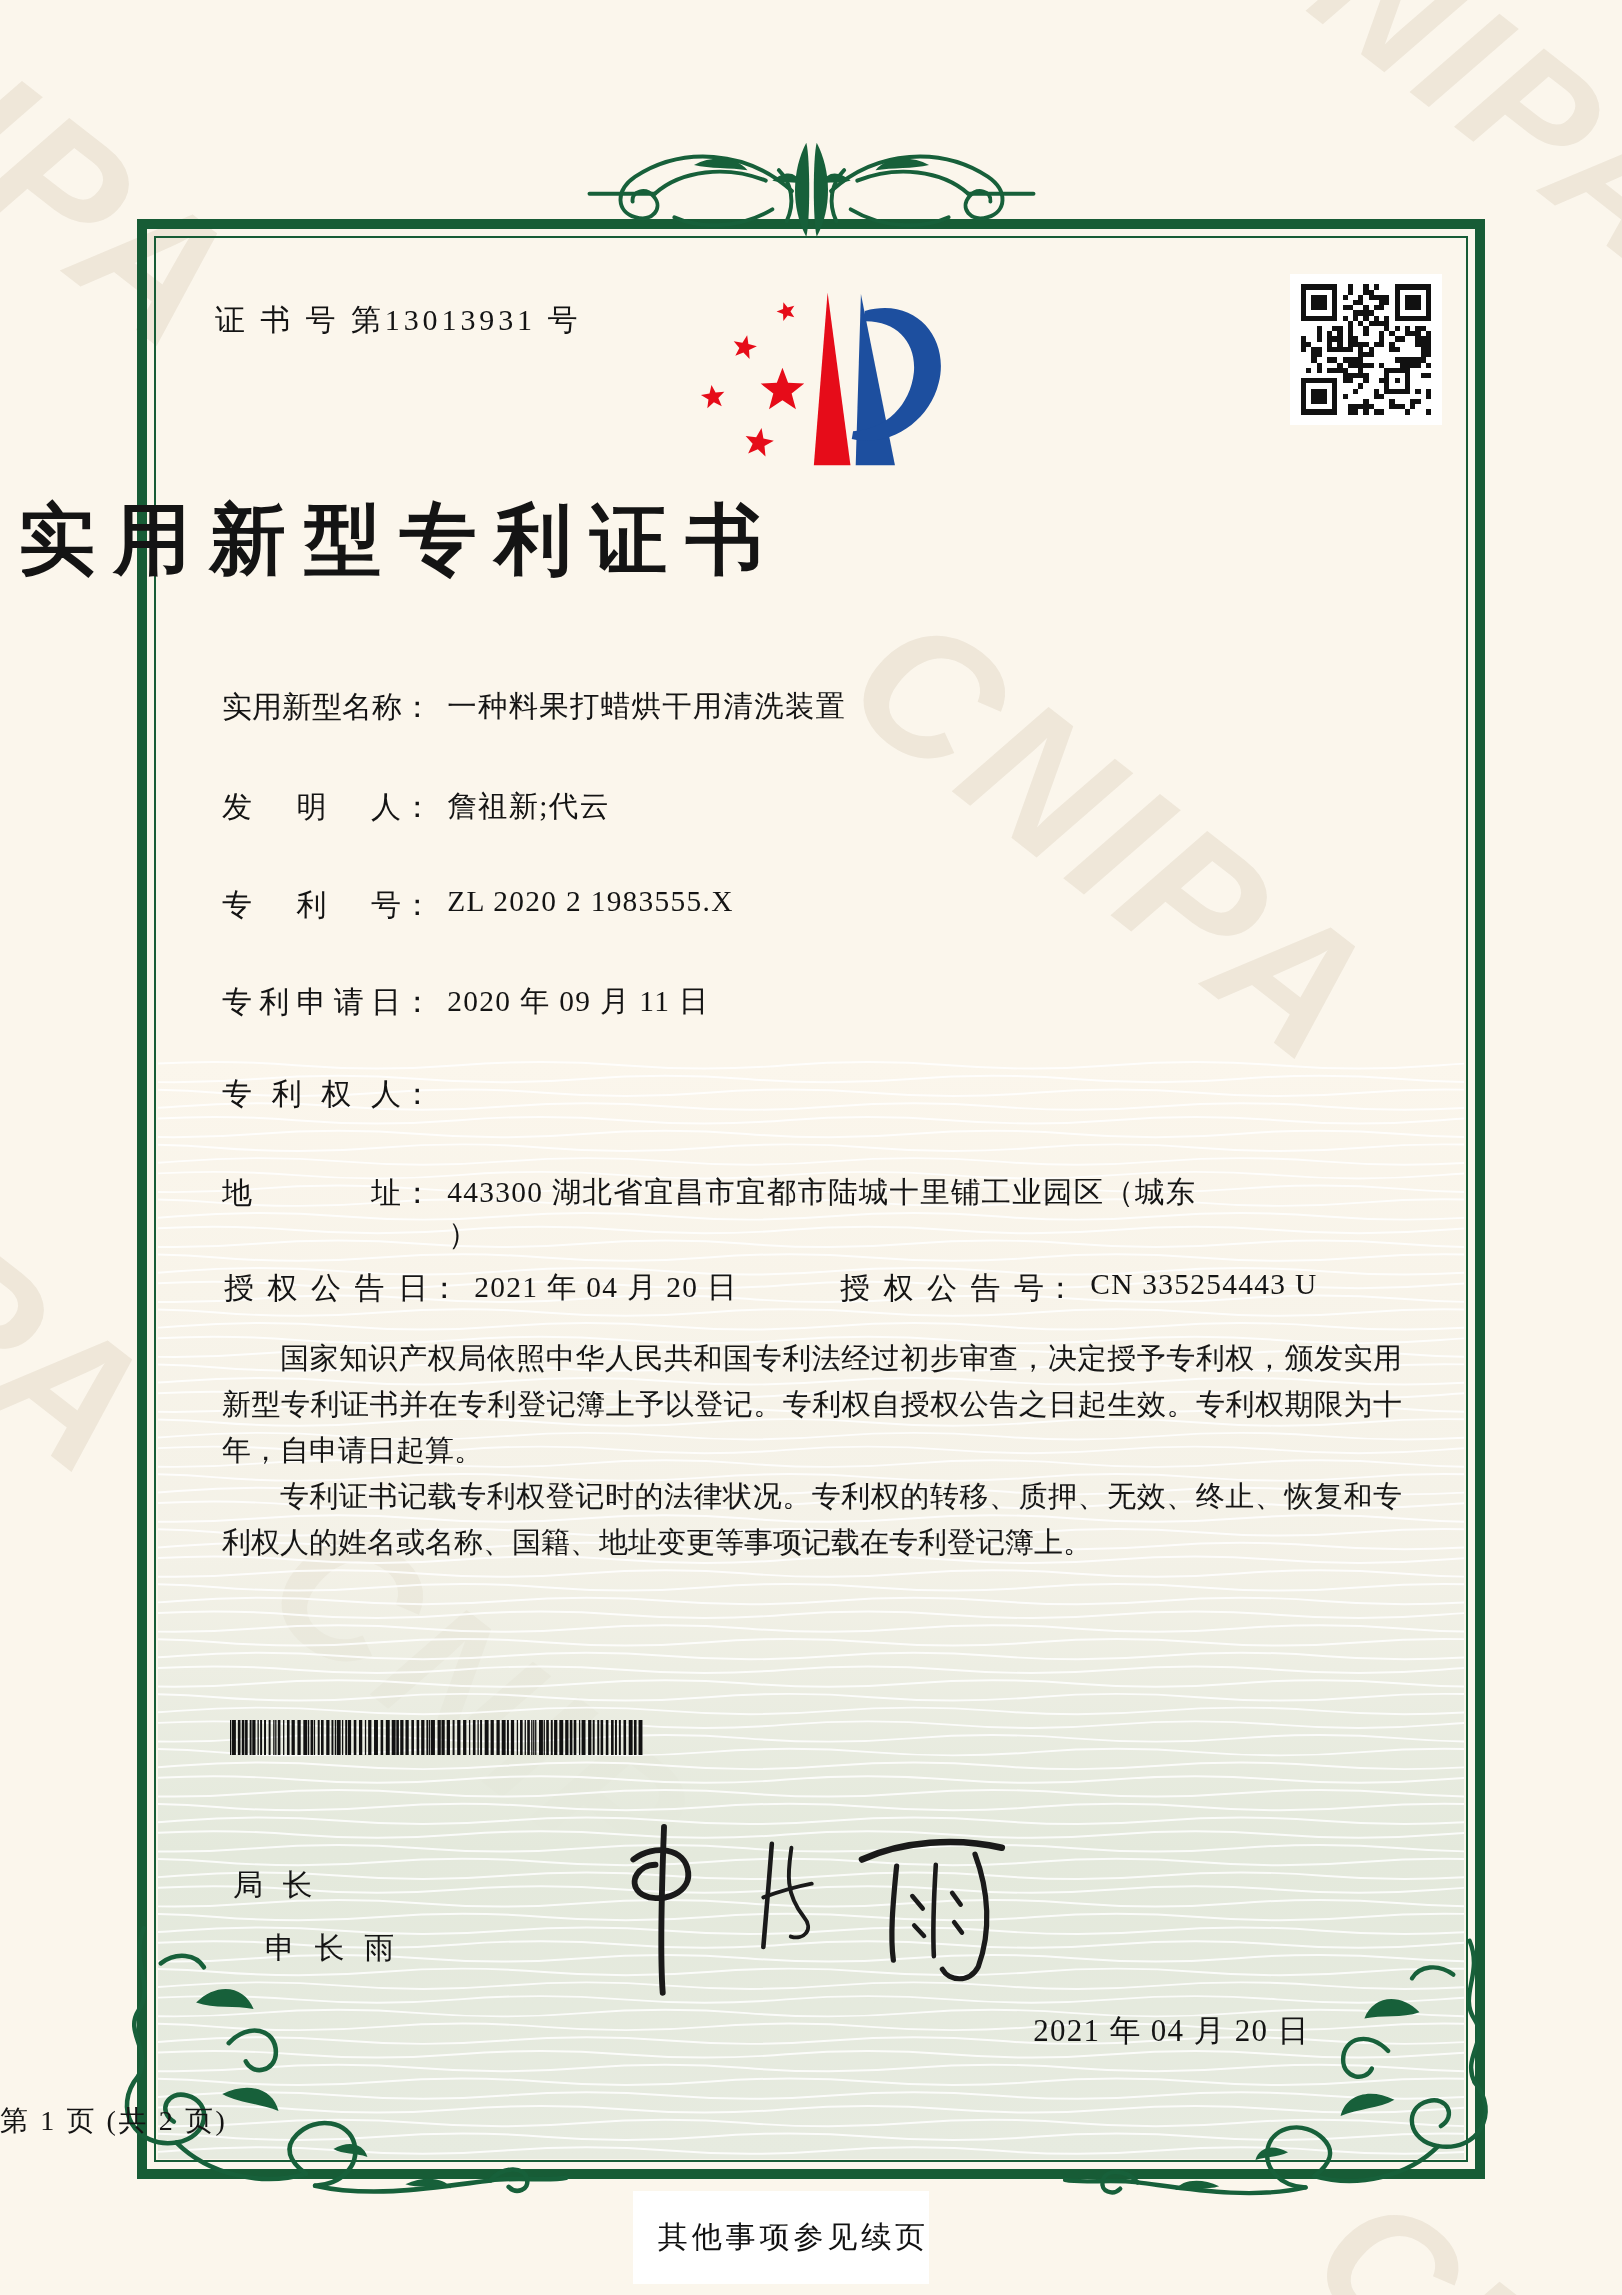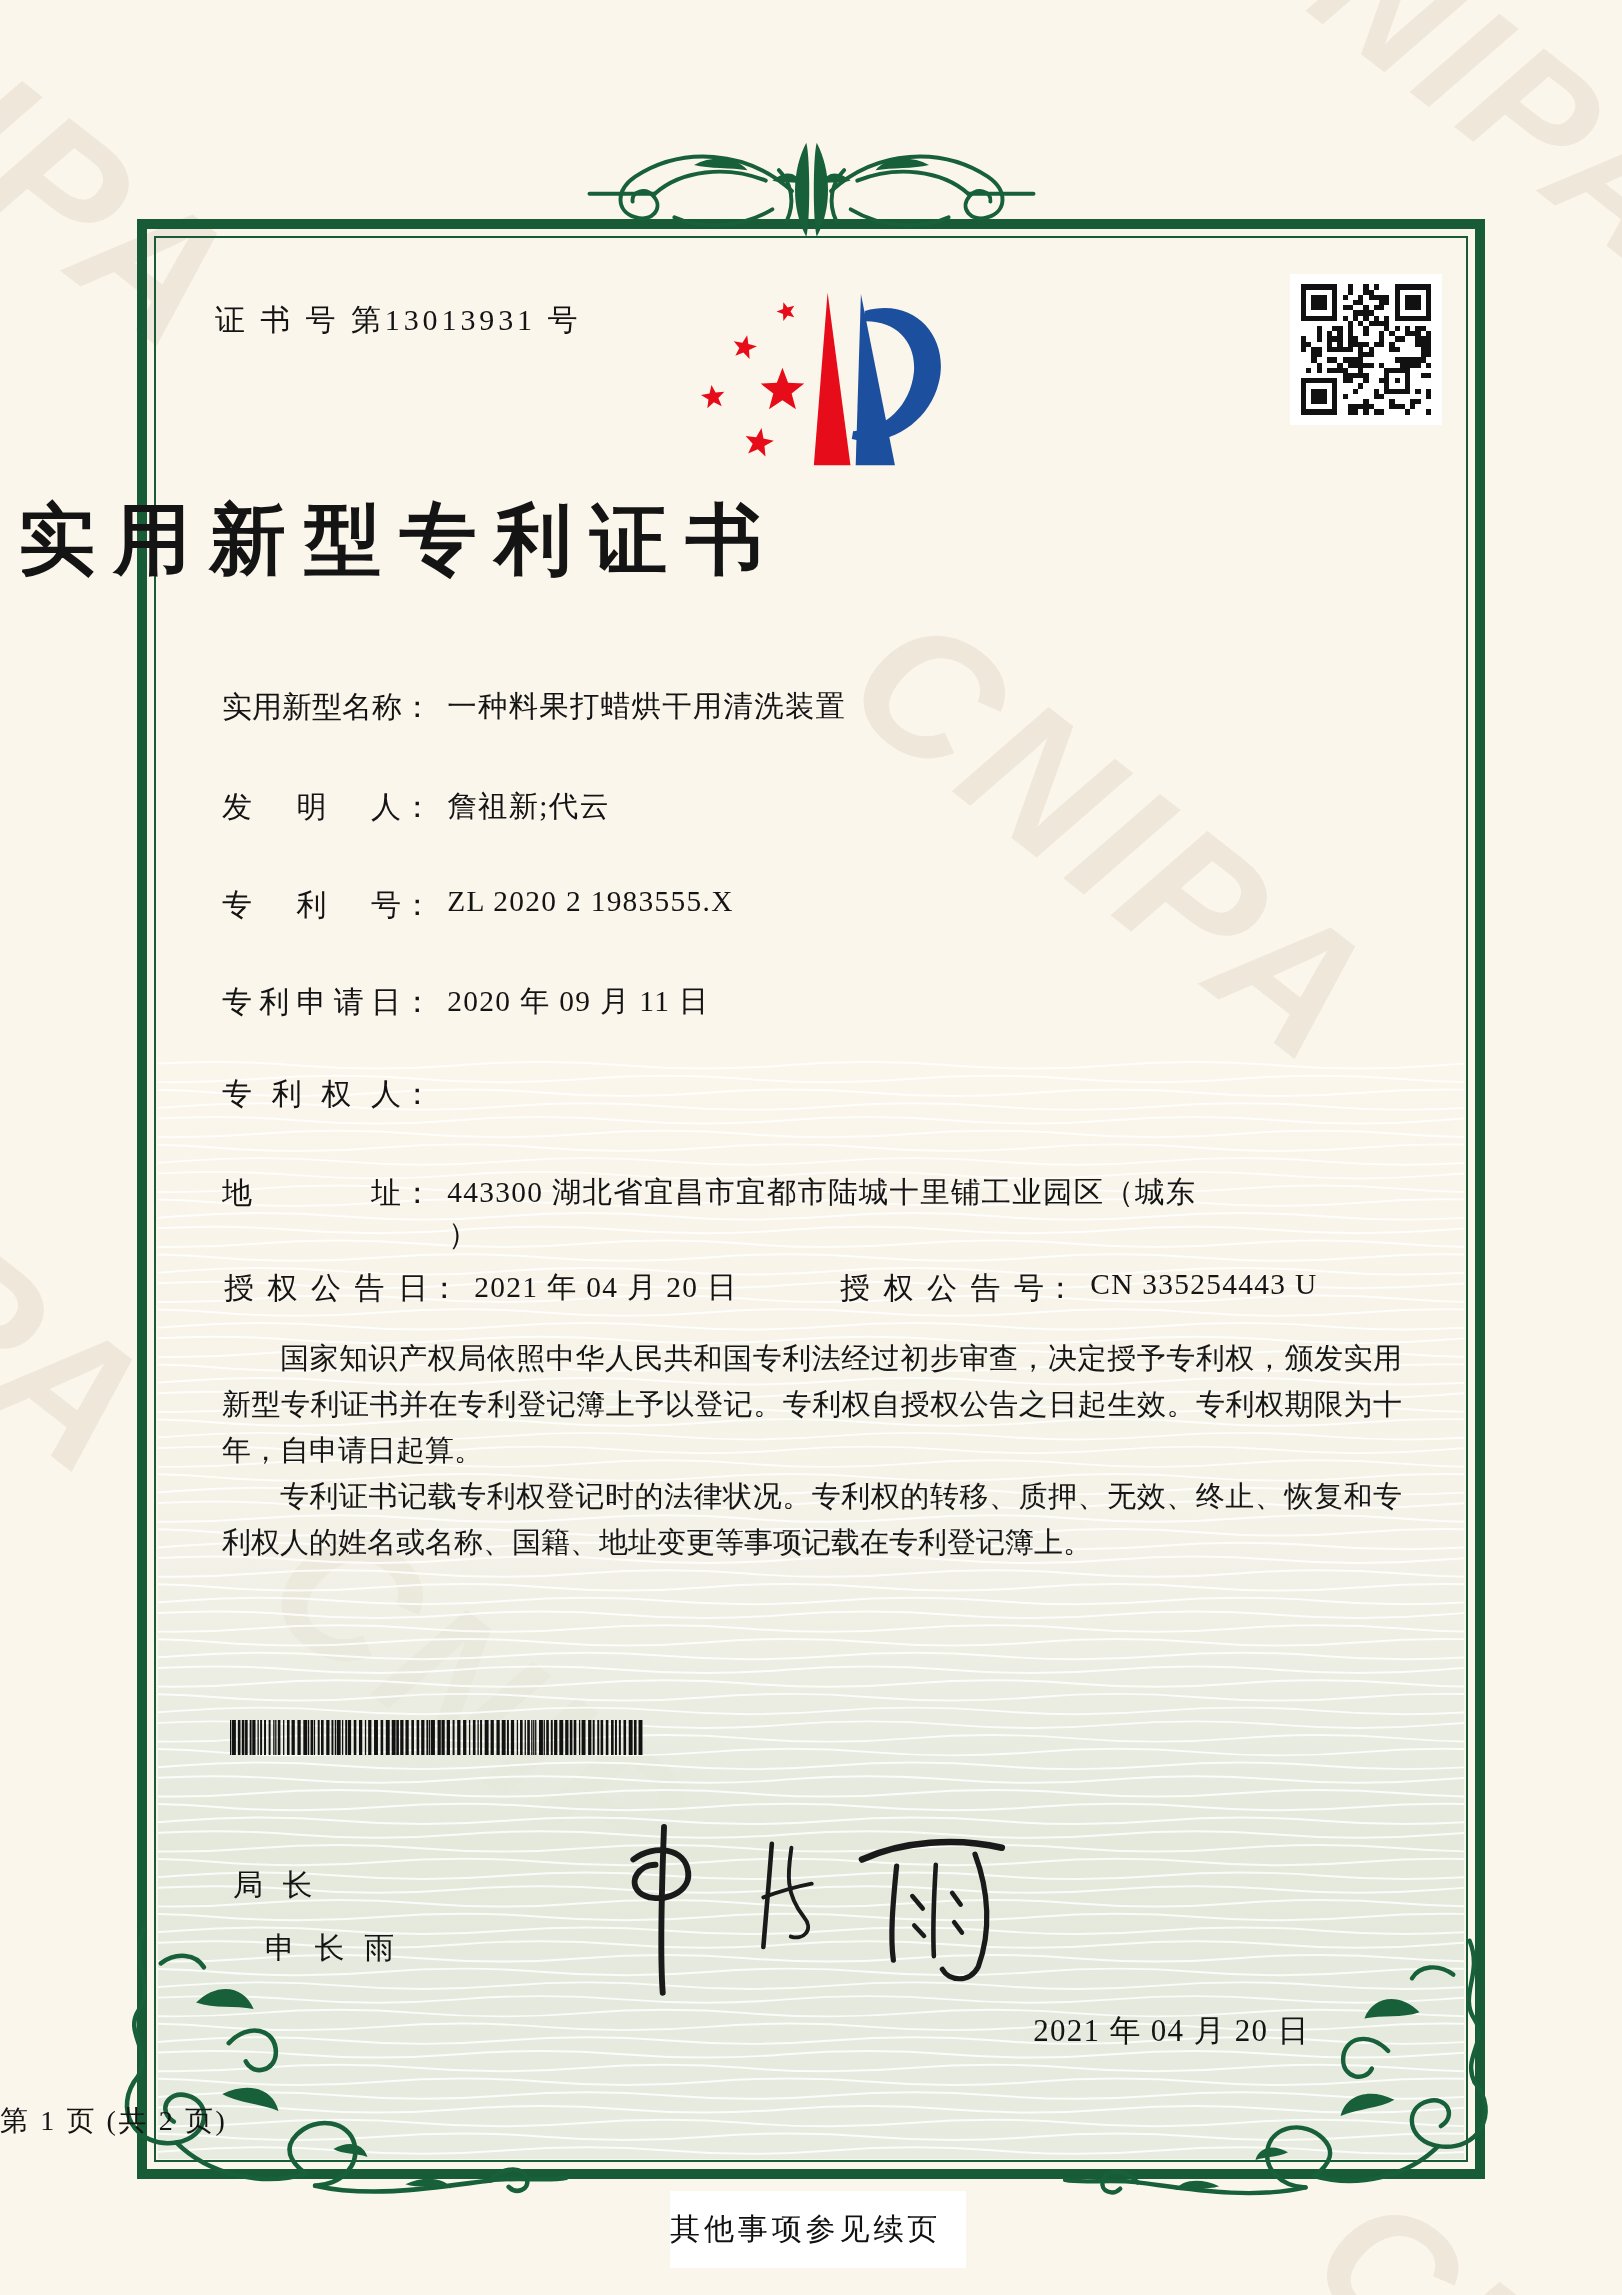--- a/index.html
+++ b/index.html
@@ -47,22 +47,22 @@
   .body-text p{margin:0;text-indent:58px;}
 
   .barcode{left:230px;top:1720px;width:419px;height:35px;}
 
   .director-label{left:233px;top:1865px;font-size:30px;letter-spacing:19.6px;}
   .director-name{left:233px;top:1928px;font-size:30px;letter-spacing:19.6px;margin-left:32px;}
   .signature{left:556px;top:1819px;width:497px;height:196px;}
   .issue-date{left:975px;top:2010px;width:393px;text-align:center;font-size:31px;letter-spacing:1.3px;}
   .page-info{left:0;top:2102px;width:1623px;text-align:left;font-size:28px;letter-spacing:2.6px;}
 
-  .cont-box{position:absolute;left:670px;top:2191px;width:296px;height:77px;background:#ffffff;
-      z-index:6;display:flex;align-items:center;justify-content:flex-start;}
+  .cont-box{position:absolute;left:633px;top:2191px;width:296px;height:93px;background:#ffffff;
+      z-index:6;display:flex;align-items:center;justify-content:flex-end;}
   .cont-box span{font-size:30px;letter-spacing:3.9px;color:#111;}
 </style>
 </head>
 <body>
 
 <div class="page">
 
   <span class="wm" style="left:-196px;top:-144px;font-size:183px;">CNIPA</span>
   <span class="wm" style="left:1296px;top:-196px;font-size:170px;">CNIPA</span>
   <span class="wm" style="left:942px;top:569px;font-size:183px;">CNIPA</span>

